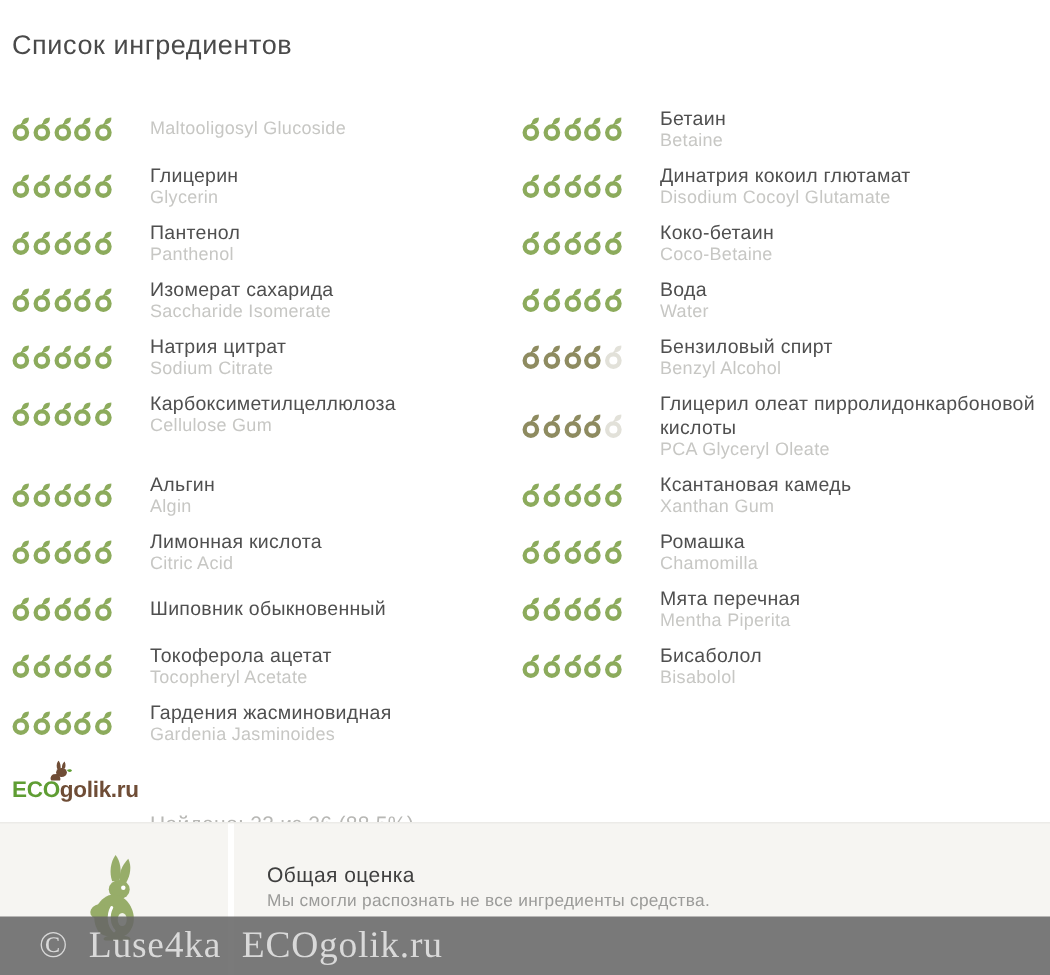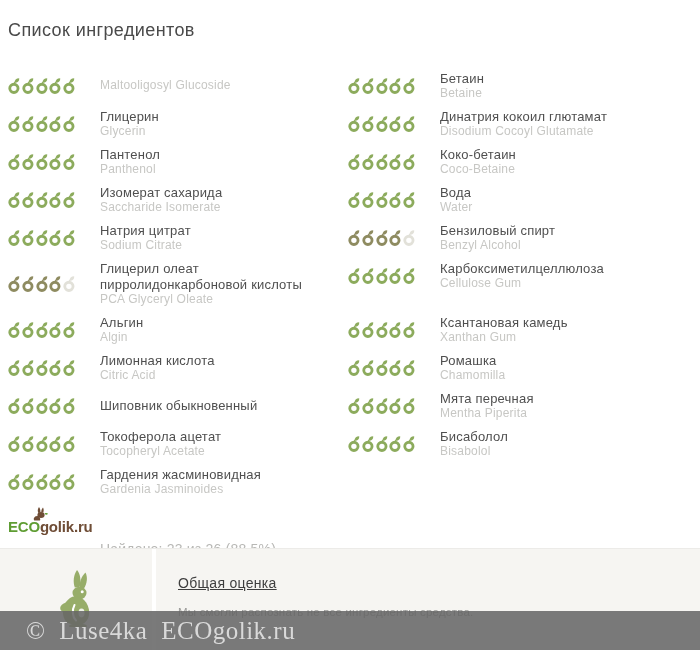--- a/index.html
+++ b/index.html
@@ -39,21 +39,21 @@
   .found-text { font-size: 14px; color: #b8b8b5; letter-spacing: .2px; margin-top: 43px; }
 
   .summary {
     position: absolute; left: 0; right: 0; top: 548px; bottom: 0;
     background: #f6f5f2; border-top: 1px solid #ecebe8;
     display: flex;
   }
   .summary-logo { width: 152px; flex: none; display: flex; justify-content: center; padding-top: 20px; }
   .summary-divider { width: 4px; background: #ffffff; flex: none; }
   .summary-body { padding: 26px 0 0 22px; }
-  .summary-title { font-size: 14px; font-weight: 500; color: #3f3f3f; letter-spacing: .3px; margin-bottom: 15px; text-decoration: underline; }
+  .summary-title { font-size: 14px; font-weight: 500; color: #3f3f3f; letter-spacing: .3px; margin-bottom: 4px; }
   .summary-desc { font-size: 11.5px; color: #9b9b99; letter-spacing: .2px; }
 
   .watermark {
     position: absolute; left: 0; right: 0; top: 611px; height: 39px;
     background: rgba(102,102,102,0.87);
     display: flex; align-items: center; padding-left: 26px; z-index: 5;
   }
   .watermark span {
     font-family: "Liberation Serif", serif;
     font-size: 25px; color: #d9d9d9; word-spacing: 7px; letter-spacing: .5px;
@@ -391,20 +391,53 @@
           </svg>
         </span>
     <span class="names">
       <span class="ru">Бензиловый спирт</span>
       <span class="en">Benzyl Alcohol</span>
     </span>
   </div>
       <div class="cell">
     <span class="icons">
           <svg viewBox="0 0 13 16">
+            <path d="M6.7 4.8 C6.4 1.9 8.3 0.3 11.4 0.2 C11.7 3.1 9.9 4.9 6.7 4.8 Z" fill="#8cab5c"></path>
+            <path d="M6.1 6 L6.8 4.4" stroke="#8cab5c" stroke-width="1.3" stroke-linecap="round"></path>
+            <circle cx="6" cy="10.4" r="4.2" fill="none" stroke="#8cab5c" stroke-width="2.9"></circle>
+          </svg>
+          <svg viewBox="0 0 13 16">
+            <path d="M6.7 4.8 C6.4 1.9 8.3 0.3 11.4 0.2 C11.7 3.1 9.9 4.9 6.7 4.8 Z" fill="#8cab5c"></path>
+            <path d="M6.1 6 L6.8 4.4" stroke="#8cab5c" stroke-width="1.3" stroke-linecap="round"></path>
+            <circle cx="6" cy="10.4" r="4.2" fill="none" stroke="#8cab5c" stroke-width="2.9"></circle>
+          </svg>
+          <svg viewBox="0 0 13 16">
+            <path d="M6.7 4.8 C6.4 1.9 8.3 0.3 11.4 0.2 C11.7 3.1 9.9 4.9 6.7 4.8 Z" fill="#8cab5c"></path>
+            <path d="M6.1 6 L6.8 4.4" stroke="#8cab5c" stroke-width="1.3" stroke-linecap="round"></path>
+            <circle cx="6" cy="10.4" r="4.2" fill="none" stroke="#8cab5c" stroke-width="2.9"></circle>
+          </svg>
+          <svg viewBox="0 0 13 16">
+            <path d="M6.7 4.8 C6.4 1.9 8.3 0.3 11.4 0.2 C11.7 3.1 9.9 4.9 6.7 4.8 Z" fill="#8cab5c"></path>
+            <path d="M6.1 6 L6.8 4.4" stroke="#8cab5c" stroke-width="1.3" stroke-linecap="round"></path>
+            <circle cx="6" cy="10.4" r="4.2" fill="none" stroke="#8cab5c" stroke-width="2.9"></circle>
+          </svg>
+          <svg viewBox="0 0 13 16">
+            <path d="M6.7 4.8 C6.4 1.9 8.3 0.3 11.4 0.2 C11.7 3.1 9.9 4.9 6.7 4.8 Z" fill="#8cab5c"></path>
+            <path d="M6.1 6 L6.8 4.4" stroke="#8cab5c" stroke-width="1.3" stroke-linecap="round"></path>
+            <circle cx="6" cy="10.4" r="4.2" fill="none" stroke="#8cab5c" stroke-width="2.9"></circle>
+          </svg>
+        </span>
+    <span class="names">
+      <span class="ru">Карбоксиметилцеллюлоза</span>
+      <span class="en">Cellulose Gum</span>
+    </span>
+  </div>
+      <div class="cell">
+    <span class="icons">
+          <svg viewBox="0 0 13 16">
             <path d="M6.7 4.8 C6.4 1.9 8.3 0.3 11.4 0.2 C11.7 3.1 9.9 4.9 6.7 4.8 Z" fill="#8e8b60"></path>
             <path d="M6.1 6 L6.8 4.4" stroke="#8e8b60" stroke-width="1.3" stroke-linecap="round"></path>
             <circle cx="6" cy="10.4" r="4.2" fill="none" stroke="#8e8b60" stroke-width="2.9"></circle>
           </svg>
           <svg viewBox="0 0 13 16">
             <path d="M6.7 4.8 C6.4 1.9 8.3 0.3 11.4 0.2 C11.7 3.1 9.9 4.9 6.7 4.8 Z" fill="#8e8b60"></path>
             <path d="M6.1 6 L6.8 4.4" stroke="#8e8b60" stroke-width="1.3" stroke-linecap="round"></path>
             <circle cx="6" cy="10.4" r="4.2" fill="none" stroke="#8e8b60" stroke-width="2.9"></circle>
           </svg>
           <svg viewBox="0 0 13 16">
@@ -419,53 +452,20 @@
           </svg>
           <svg viewBox="0 0 13 16">
             <path d="M6.7 4.8 C6.4 1.9 8.3 0.3 11.4 0.2 C11.7 3.1 9.9 4.9 6.7 4.8 Z" fill="#e2e1d9"></path>
             <path d="M6.1 6 L6.8 4.4" stroke="#e2e1d9" stroke-width="1.3" stroke-linecap="round"></path>
             <circle cx="6" cy="10.4" r="4.2" fill="none" stroke="#e2e1d9" stroke-width="2.9"></circle>
           </svg>
         </span>
     <span class="names">
       <span class="ru">Глицерил олеат пирролидонкарбоновой кислоты</span>
       <span class="en">PCA Glyceryl Oleate</span>
-    </span>
-  </div>
-      <div class="cell">
-    <span class="icons">
-          <svg viewBox="0 0 13 16">
-            <path d="M6.7 4.8 C6.4 1.9 8.3 0.3 11.4 0.2 C11.7 3.1 9.9 4.9 6.7 4.8 Z" fill="#8cab5c"></path>
-            <path d="M6.1 6 L6.8 4.4" stroke="#8cab5c" stroke-width="1.3" stroke-linecap="round"></path>
-            <circle cx="6" cy="10.4" r="4.2" fill="none" stroke="#8cab5c" stroke-width="2.9"></circle>
-          </svg>
-          <svg viewBox="0 0 13 16">
-            <path d="M6.7 4.8 C6.4 1.9 8.3 0.3 11.4 0.2 C11.7 3.1 9.9 4.9 6.7 4.8 Z" fill="#8cab5c"></path>
-            <path d="M6.1 6 L6.8 4.4" stroke="#8cab5c" stroke-width="1.3" stroke-linecap="round"></path>
-            <circle cx="6" cy="10.4" r="4.2" fill="none" stroke="#8cab5c" stroke-width="2.9"></circle>
-          </svg>
-          <svg viewBox="0 0 13 16">
-            <path d="M6.7 4.8 C6.4 1.9 8.3 0.3 11.4 0.2 C11.7 3.1 9.9 4.9 6.7 4.8 Z" fill="#8cab5c"></path>
-            <path d="M6.1 6 L6.8 4.4" stroke="#8cab5c" stroke-width="1.3" stroke-linecap="round"></path>
-            <circle cx="6" cy="10.4" r="4.2" fill="none" stroke="#8cab5c" stroke-width="2.9"></circle>
-          </svg>
-          <svg viewBox="0 0 13 16">
-            <path d="M6.7 4.8 C6.4 1.9 8.3 0.3 11.4 0.2 C11.7 3.1 9.9 4.9 6.7 4.8 Z" fill="#8cab5c"></path>
-            <path d="M6.1 6 L6.8 4.4" stroke="#8cab5c" stroke-width="1.3" stroke-linecap="round"></path>
-            <circle cx="6" cy="10.4" r="4.2" fill="none" stroke="#8cab5c" stroke-width="2.9"></circle>
-          </svg>
-          <svg viewBox="0 0 13 16">
-            <path d="M6.7 4.8 C6.4 1.9 8.3 0.3 11.4 0.2 C11.7 3.1 9.9 4.9 6.7 4.8 Z" fill="#8cab5c"></path>
-            <path d="M6.1 6 L6.8 4.4" stroke="#8cab5c" stroke-width="1.3" stroke-linecap="round"></path>
-            <circle cx="6" cy="10.4" r="4.2" fill="none" stroke="#8cab5c" stroke-width="2.9"></circle>
-          </svg>
-        </span>
-    <span class="names">
-      <span class="ru">Карбоксиметилцеллюлоза</span>
-      <span class="en">Cellulose Gum</span>
     </span>
   </div>
       <div class="cell">
     <span class="icons">
           <svg viewBox="0 0 13 16">
             <path d="M6.7 4.8 C6.4 1.9 8.3 0.3 11.4 0.2 C11.7 3.1 9.9 4.9 6.7 4.8 Z" fill="#8cab5c"></path>
             <path d="M6.1 6 L6.8 4.4" stroke="#8cab5c" stroke-width="1.3" stroke-linecap="round"></path>
             <circle cx="6" cy="10.4" r="4.2" fill="none" stroke="#8cab5c" stroke-width="2.9"></circle>
           </svg>
           <svg viewBox="0 0 13 16">

